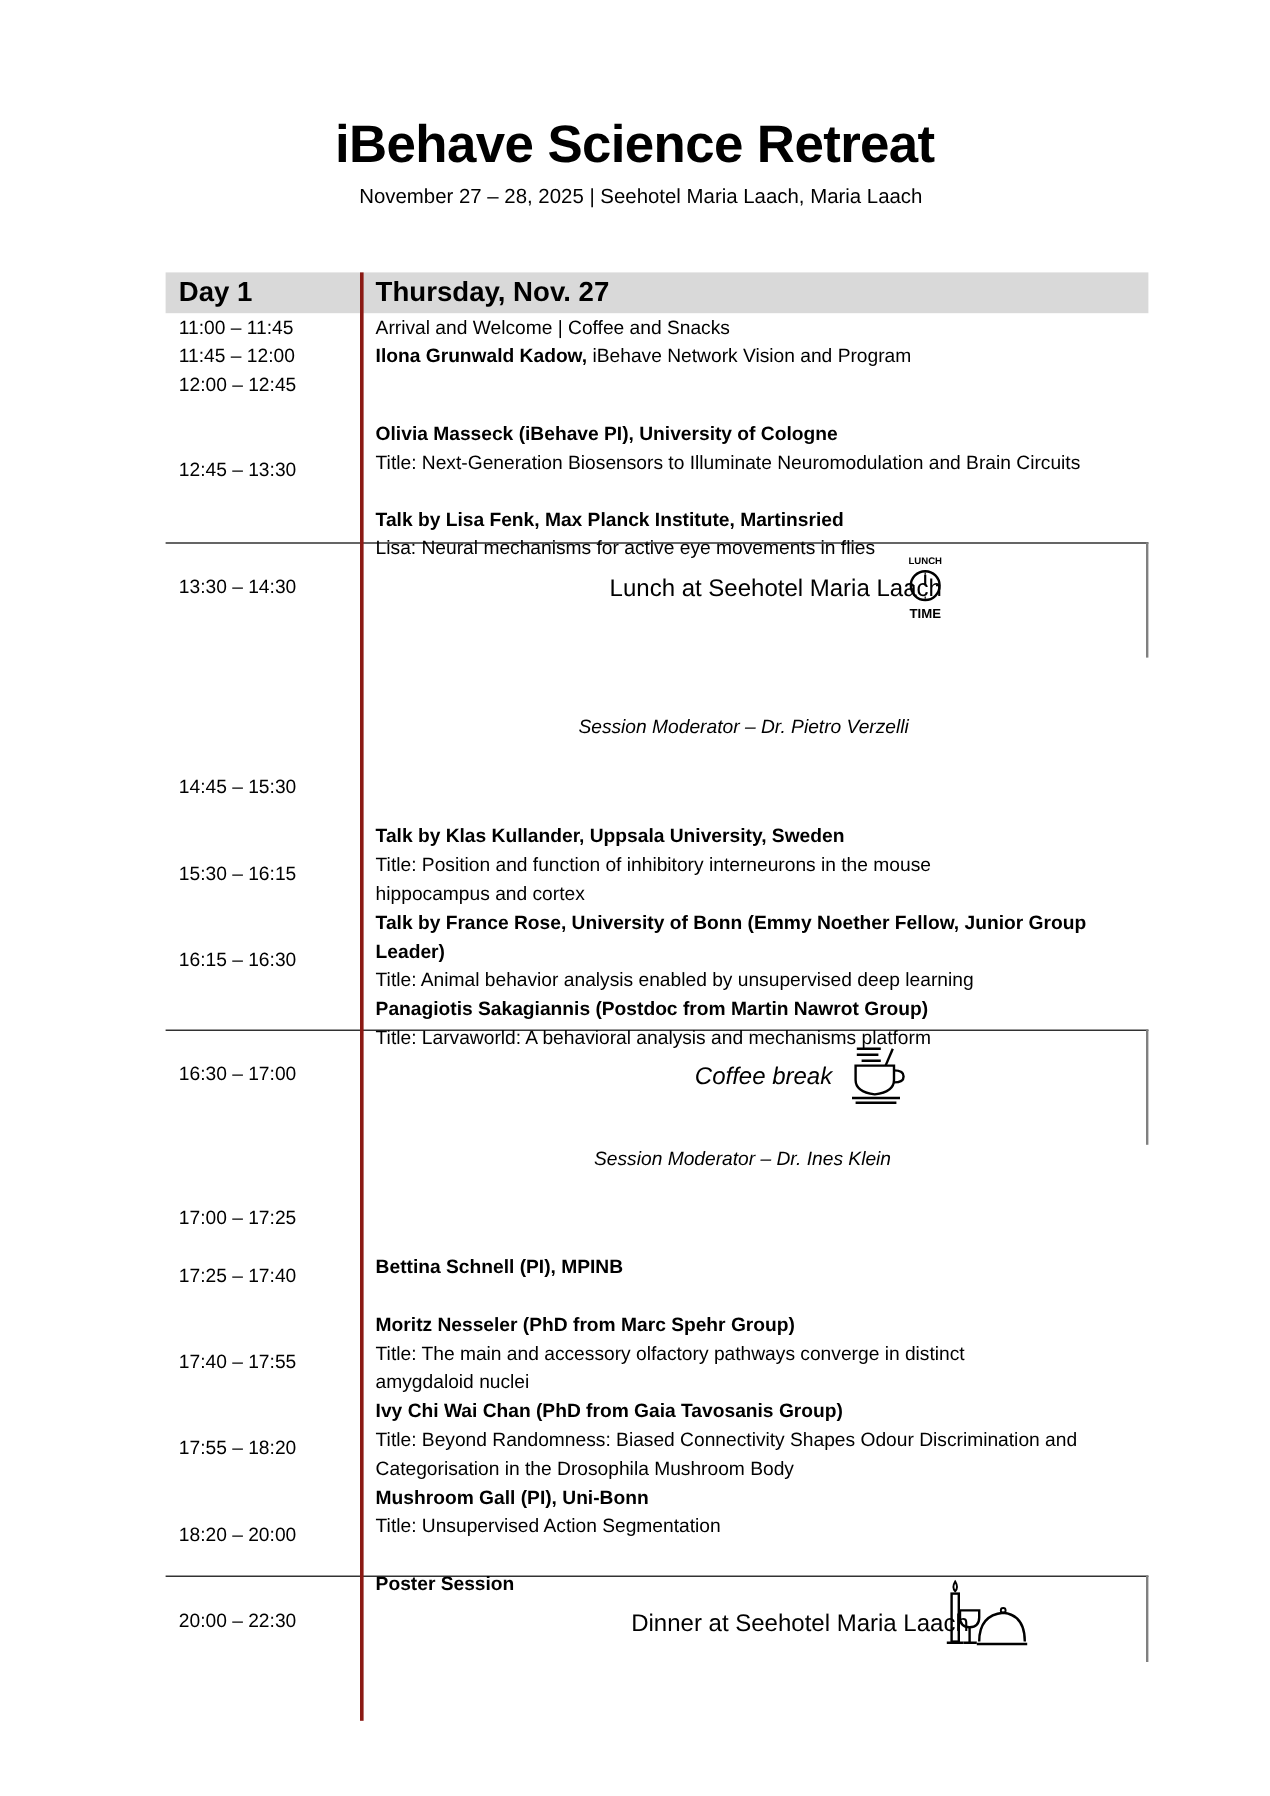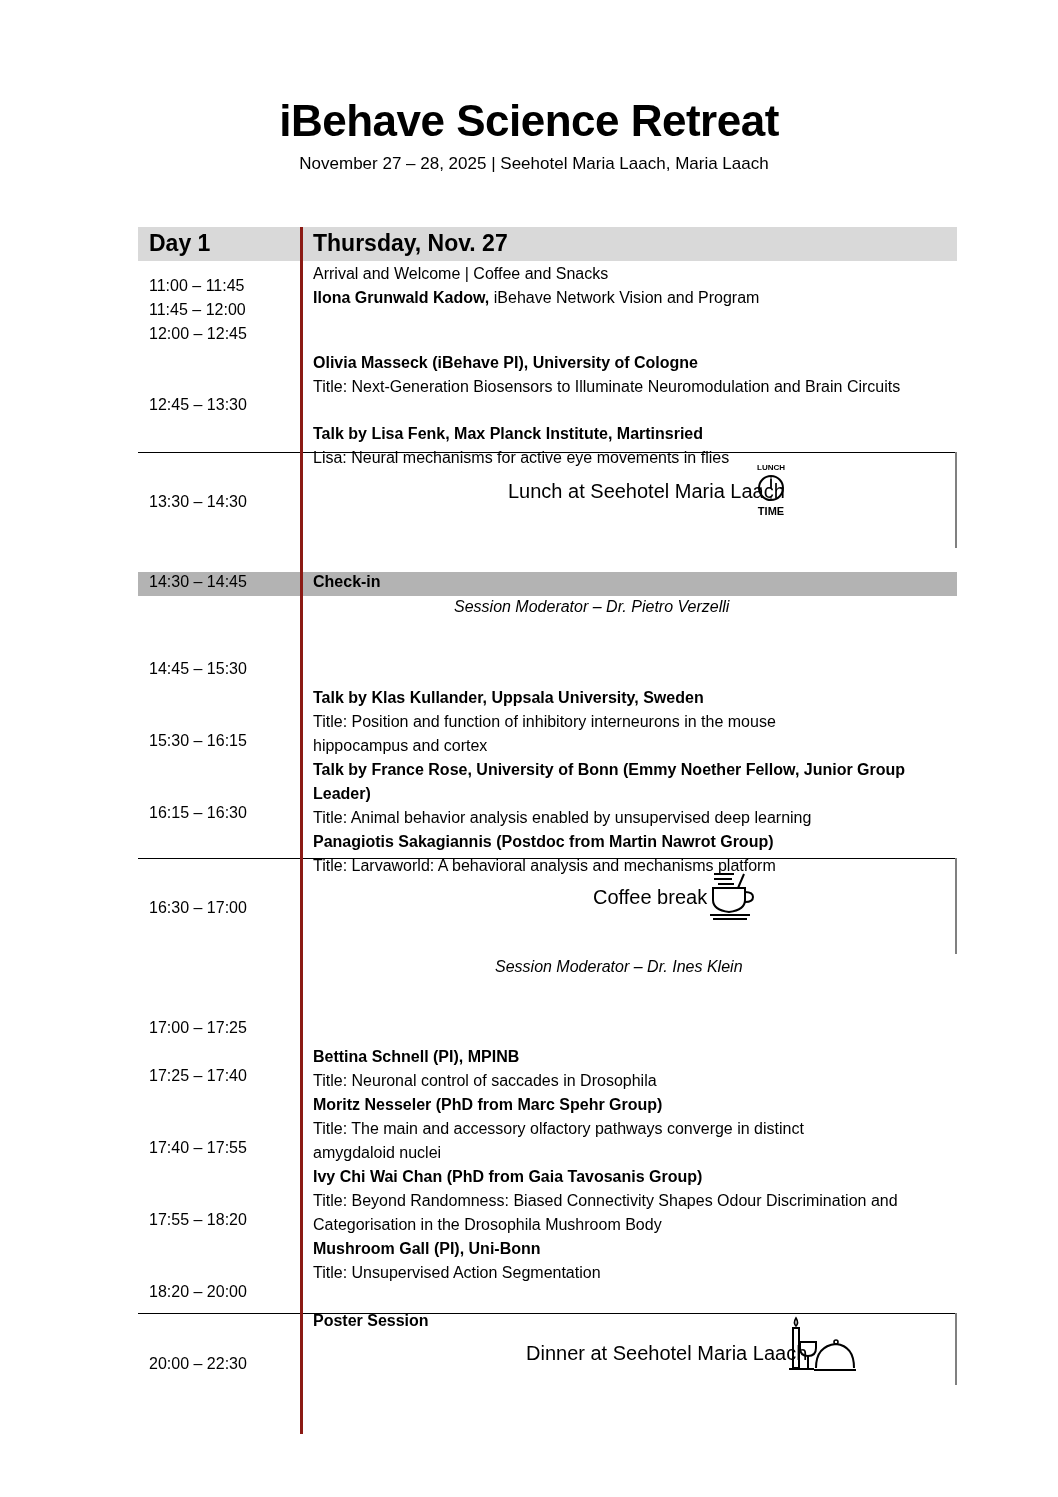--- a/index.html
+++ b/index.html
@@ -8,21 +8,21 @@
     .page { position: absolute; left: 0; top: 0; width: 938px; height: 1497px; }
     .title { position: absolute; left: 0; width: 1058px; top: 96px; text-align: center;
              font-size: 44px; font-weight: bold; letter-spacing: -0.5px; }
     .subtitle { position: absolute; left: 0; width: 1068px; top: 154px; text-align: center;
                 font-size: 17px; }
     .vline { position: absolute; left: 300px; top: 227px; width: 3px; height: 1207px; background: #8b1a14; }
     .dayhdr { position: absolute; left: 138px; top: 227px; width: 819px; height: 34px; background: #d9d9d9; }
     .dayhdr .d { position: absolute; left: 11px; top: 3px; font-size: 23px; font-weight: bold; }
     .dayhdr .w { position: absolute; left: 175px; top: 3px; font-size: 23px; font-weight: bold; }
     .row { position: absolute; left: 138px; width: 819px; font-size: 16px; line-height: 24px; }
-    .row .t { position: absolute; left: 11px; top: 12px; white-space: nowrap; }
+    .row .t { position: absolute; left: 11px; top: 0; white-space: nowrap; }
     .row .c { position: absolute; left: 175px; top: 0; width: 640px; }
     .b { font-weight: bold; margin-top: 41px; }
     .hline { position: absolute; left: 138px; width: 819px; height: 1px; background: #000; }
     .rline { position: absolute; left: 955px; width: 2px; background: #808080; }
     .center-text { position: absolute; font-size: 20px; white-space: nowrap; }
     .mod { position: absolute; font-size: 16px; font-style: italic; white-space: nowrap; }
     .checkin { position: absolute; left: 138px; top: 572px; width: 819px; height: 24px; background: #b3b3b3; }
     .checkin .t { position: absolute; left: 11px; top: 1px; font-size: 16px; }
     .checkin .c { position: absolute; left: 175px; top: 1px; font-size: 16px; font-weight: bold; }
     .icon { position: absolute; }
@@ -78,25 +78,21 @@
       <circle cx="19" cy="26" r="12" fill="none" stroke="#000" stroke-width="2"></circle>
       <line x1="19" y1="26" x2="19" y2="17" stroke="#000" stroke-width="1.8"></line>
       <line x1="19" y1="15" x2="19" y2="17" stroke="#000" stroke-width="1"></line>
       <line x1="8" y1="26" x2="10" y2="26" stroke="#000" stroke-width="1"></line>
       <line x1="28" y1="26" x2="30" y2="26" stroke="#000" stroke-width="1"></line>
       <line x1="19" y1="35" x2="19" y2="37" stroke="#000" stroke-width="1"></line>
       <text x="19" y="53" text-anchor="middle" font-family="Liberation Sans, sans-serif" font-size="11" font-weight="bold">TIME</text>
     </svg>
   </div>
 
-  <div class="checkin">
-    <span class="t">14:30 – 14:45</span>
-    <span class="c">Check-in</span>
-  </div>
-  <div class="mod" style="left:454px; top:598px;">Session Moderator – Dr. Pietro Verzelli</div>
+  <div class="mod" style="left:482px; top:598px;">Session Moderator – Dr. Pietro Verzelli</div>
 
   <div class="row" style="top:645px;">
     <span class="t">14:45 – 15:30</span>
     <div class="c">
       <div class="b">Talk by Klas Kullander, Uppsala University, Sweden</div>
       <div style="width:560px;">Title: Position and function of inhibitory interneurons in the mouse hippocampus and cortex</div>
     </div>
   </div>
 
   <div class="row" style="top:717px;">
@@ -113,40 +109,39 @@
       <div class="b">Panagiotis Sakagiannis (Postdoc from Martin Nawrot Group)</div>
       <div>Title: Larvaworld: A behavioral analysis and mechanisms platform</div>
     </div>
   </div>
 
   <div class="hline" style="top:858px;"></div>
   <div class="rline" style="top:858px; height:96px;"></div>
   <div class="row" style="top:884px;">
     <span class="t">16:30 – 17:00</span>
   </div>
-  <div class="center-text" style="left:593px; top:886px;">Coffee break</div>
+  <div class="center-text" style="left:579px; top:886px;font-style:italic;">Coffee break</div>
   <div class="icon" style="left:708px; top:870px; width:50px; height:52px;">
     <svg width="50" height="52" viewBox="0 0 50 52">
       <line x1="6" y1="4" x2="26" y2="4" stroke="#000" stroke-width="2"></line>
       <line x1="6" y1="9" x2="24" y2="9" stroke="#000" stroke-width="2"></line>
       <line x1="10" y1="14" x2="26" y2="14" stroke="#000" stroke-width="2"></line>
       <line x1="30" y1="18" x2="36" y2="4" stroke="#000" stroke-width="2"></line>
       <path d="M5 18 L37 18 L37 30 Q37 40 21 42 Q5 40 5 30 Z" fill="none" stroke="#000" stroke-width="2"></path>
       <path d="M37 22 Q45 22 45 27 Q45 32 37 32" fill="none" stroke="#000" stroke-width="2"></path>
       <line x1="2" y1="45" x2="42" y2="45" stroke="#000" stroke-width="2"></line>
       <line x1="5" y1="49" x2="39" y2="49" stroke="#000" stroke-width="2"></line>
     </svg>
   </div>
   <div class="mod" style="left:495px; top:958px;">Session Moderator – Dr. Ines Klein</div>
 
   <div class="row" style="top:1004px;">
     <span class="t">17:00 – 17:25</span>
     <div class="c">
       <div class="b">Bettina Schnell (PI), MPINB</div>
-      <div>Title: Neuronal control of saccades in Drosophila</div>
     </div>
   </div>
 
   <div class="row" style="top:1052px;">
     <span class="t">17:25 – 17:40</span>
     <div class="c">
       <div class="b">Moritz Nesseler (PhD from Marc Spehr Group)</div>
       <div style="width:570px;">Title: The main and accessory olfactory pathways converge in distinct amygdaloid nuclei</div>
     </div>
   </div>

